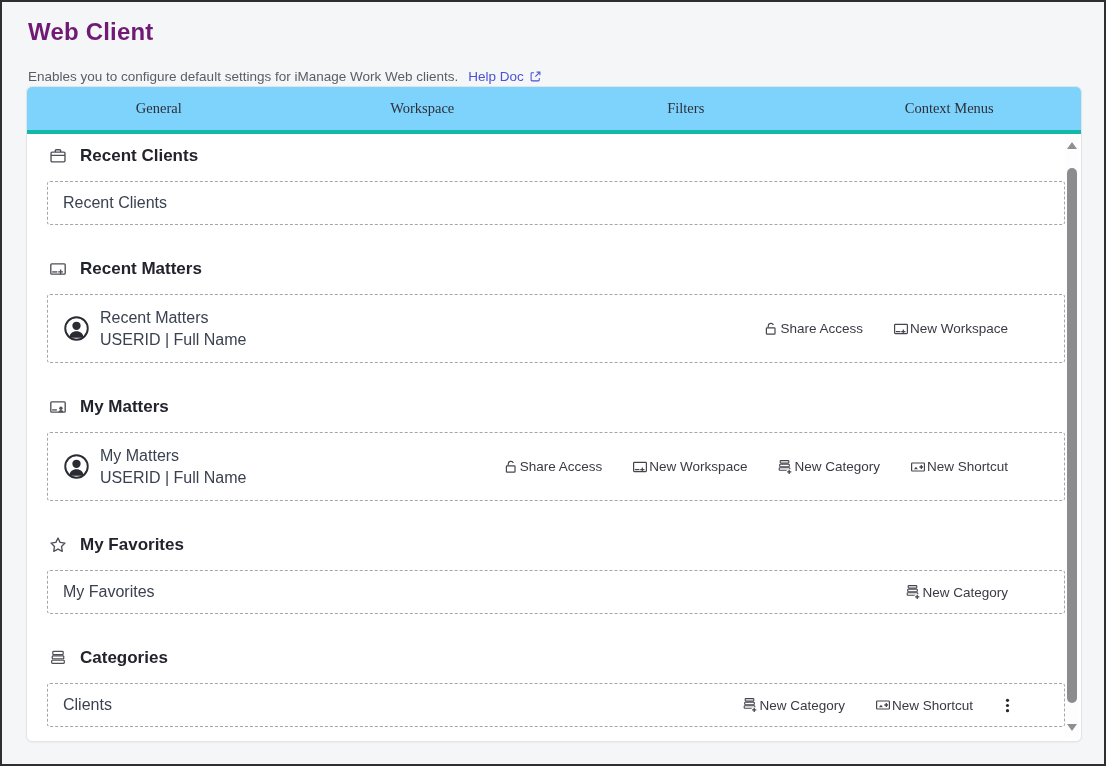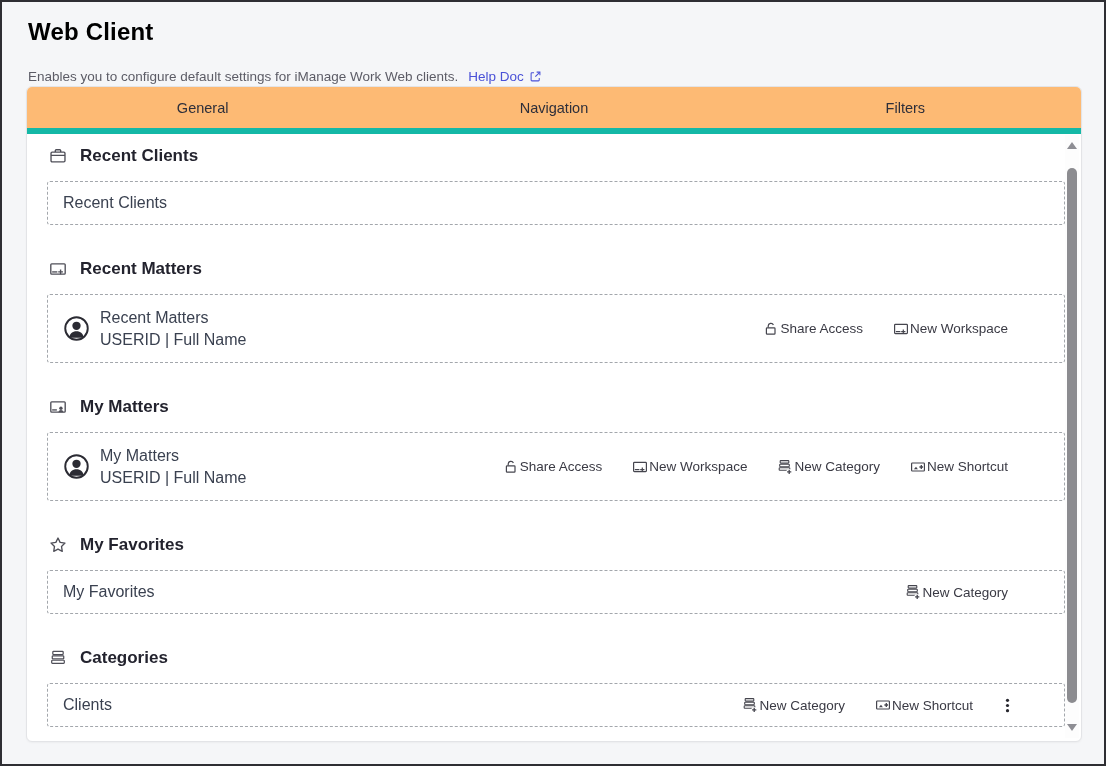--- a/index.html
+++ b/index.html
@@ -9,38 +9,38 @@
     border:2px solid #2e2e33;
     background:#f5f6f8;
     font-family:"Liberation Sans", sans-serif;
     position:relative;
     overflow:hidden;
     color:#22222c;
   }
   
   .header { position:absolute; top:16px; left:26px; right:40px; }
   .header h1 {
-    margin:0; font-size:24px; font-weight:700; color:#000000; letter-spacing:.2px;
+    margin:0; font-size:24px; font-weight:700; color:#701a75; letter-spacing:.2px;
   }
   .subtitle-row { margin-top:23px; font-size:13.5px; color:#5c5c66; display:flex; align-items:center; }
   .help-link {
     color:var(--link,#4a51d7); margin-left:10px; text-decoration:none;
     display:inline-flex; align-items:center; gap:5px; cursor:pointer; font-size:13.5px;
   }
   .ext { width:13px; height:13px; color:var(--link,#4a51d7); }
 
   
   .panel {
     position:absolute; left:24px; right:22px; top:84px; bottom:22px;
     background:#fff; border:1px solid #e3e4e7; border-radius:6px;
     box-shadow:0 1px 2px rgba(0,0,0,.04);
     overflow:hidden;
   }
   .tabbar {
-    display:flex; height:47px; border-bottom:6px solid #14b8a6; background:#fdba74;
+    display:flex; height:47px; border-bottom:4px solid #14b8a6; background:#7dd3fc;font-family:Liberation Serif, serif;
   }
   .tab {
     flex:1; display:flex; align-items:center; justify-content:center;
     font-size:14.5px; color:#2e2f3a; position:relative; cursor:pointer;
   }
   .tab.active { font-weight:700; color:#15152a; }
   .tab.active::after {
     content:""; position:absolute; left:0; right:0; bottom:0; height:4px;
     background:var(--accent,#4247e0);
   }
@@ -166,22 +166,23 @@
           <use href="#i-external"></use>
         </svg>
     </a>
   </div>
 </div>
 
 <div class="panel">
 
   <div class="tabbar">
     <div class="tab">General</div>
-    <div class="tab">Navigation</div>
+    <div class="tab">Workspace</div>
     <div class="tab">Filters</div>
+    <div class="tab">Context Menus</div>
   </div>
 
   <div class="content">
 
     <div class="section">
       <div class="section-title">
         <svg class="s-icon">
             <use href="#i-briefcase"></use>
           </svg>
         <span>Recent Clients</span>

